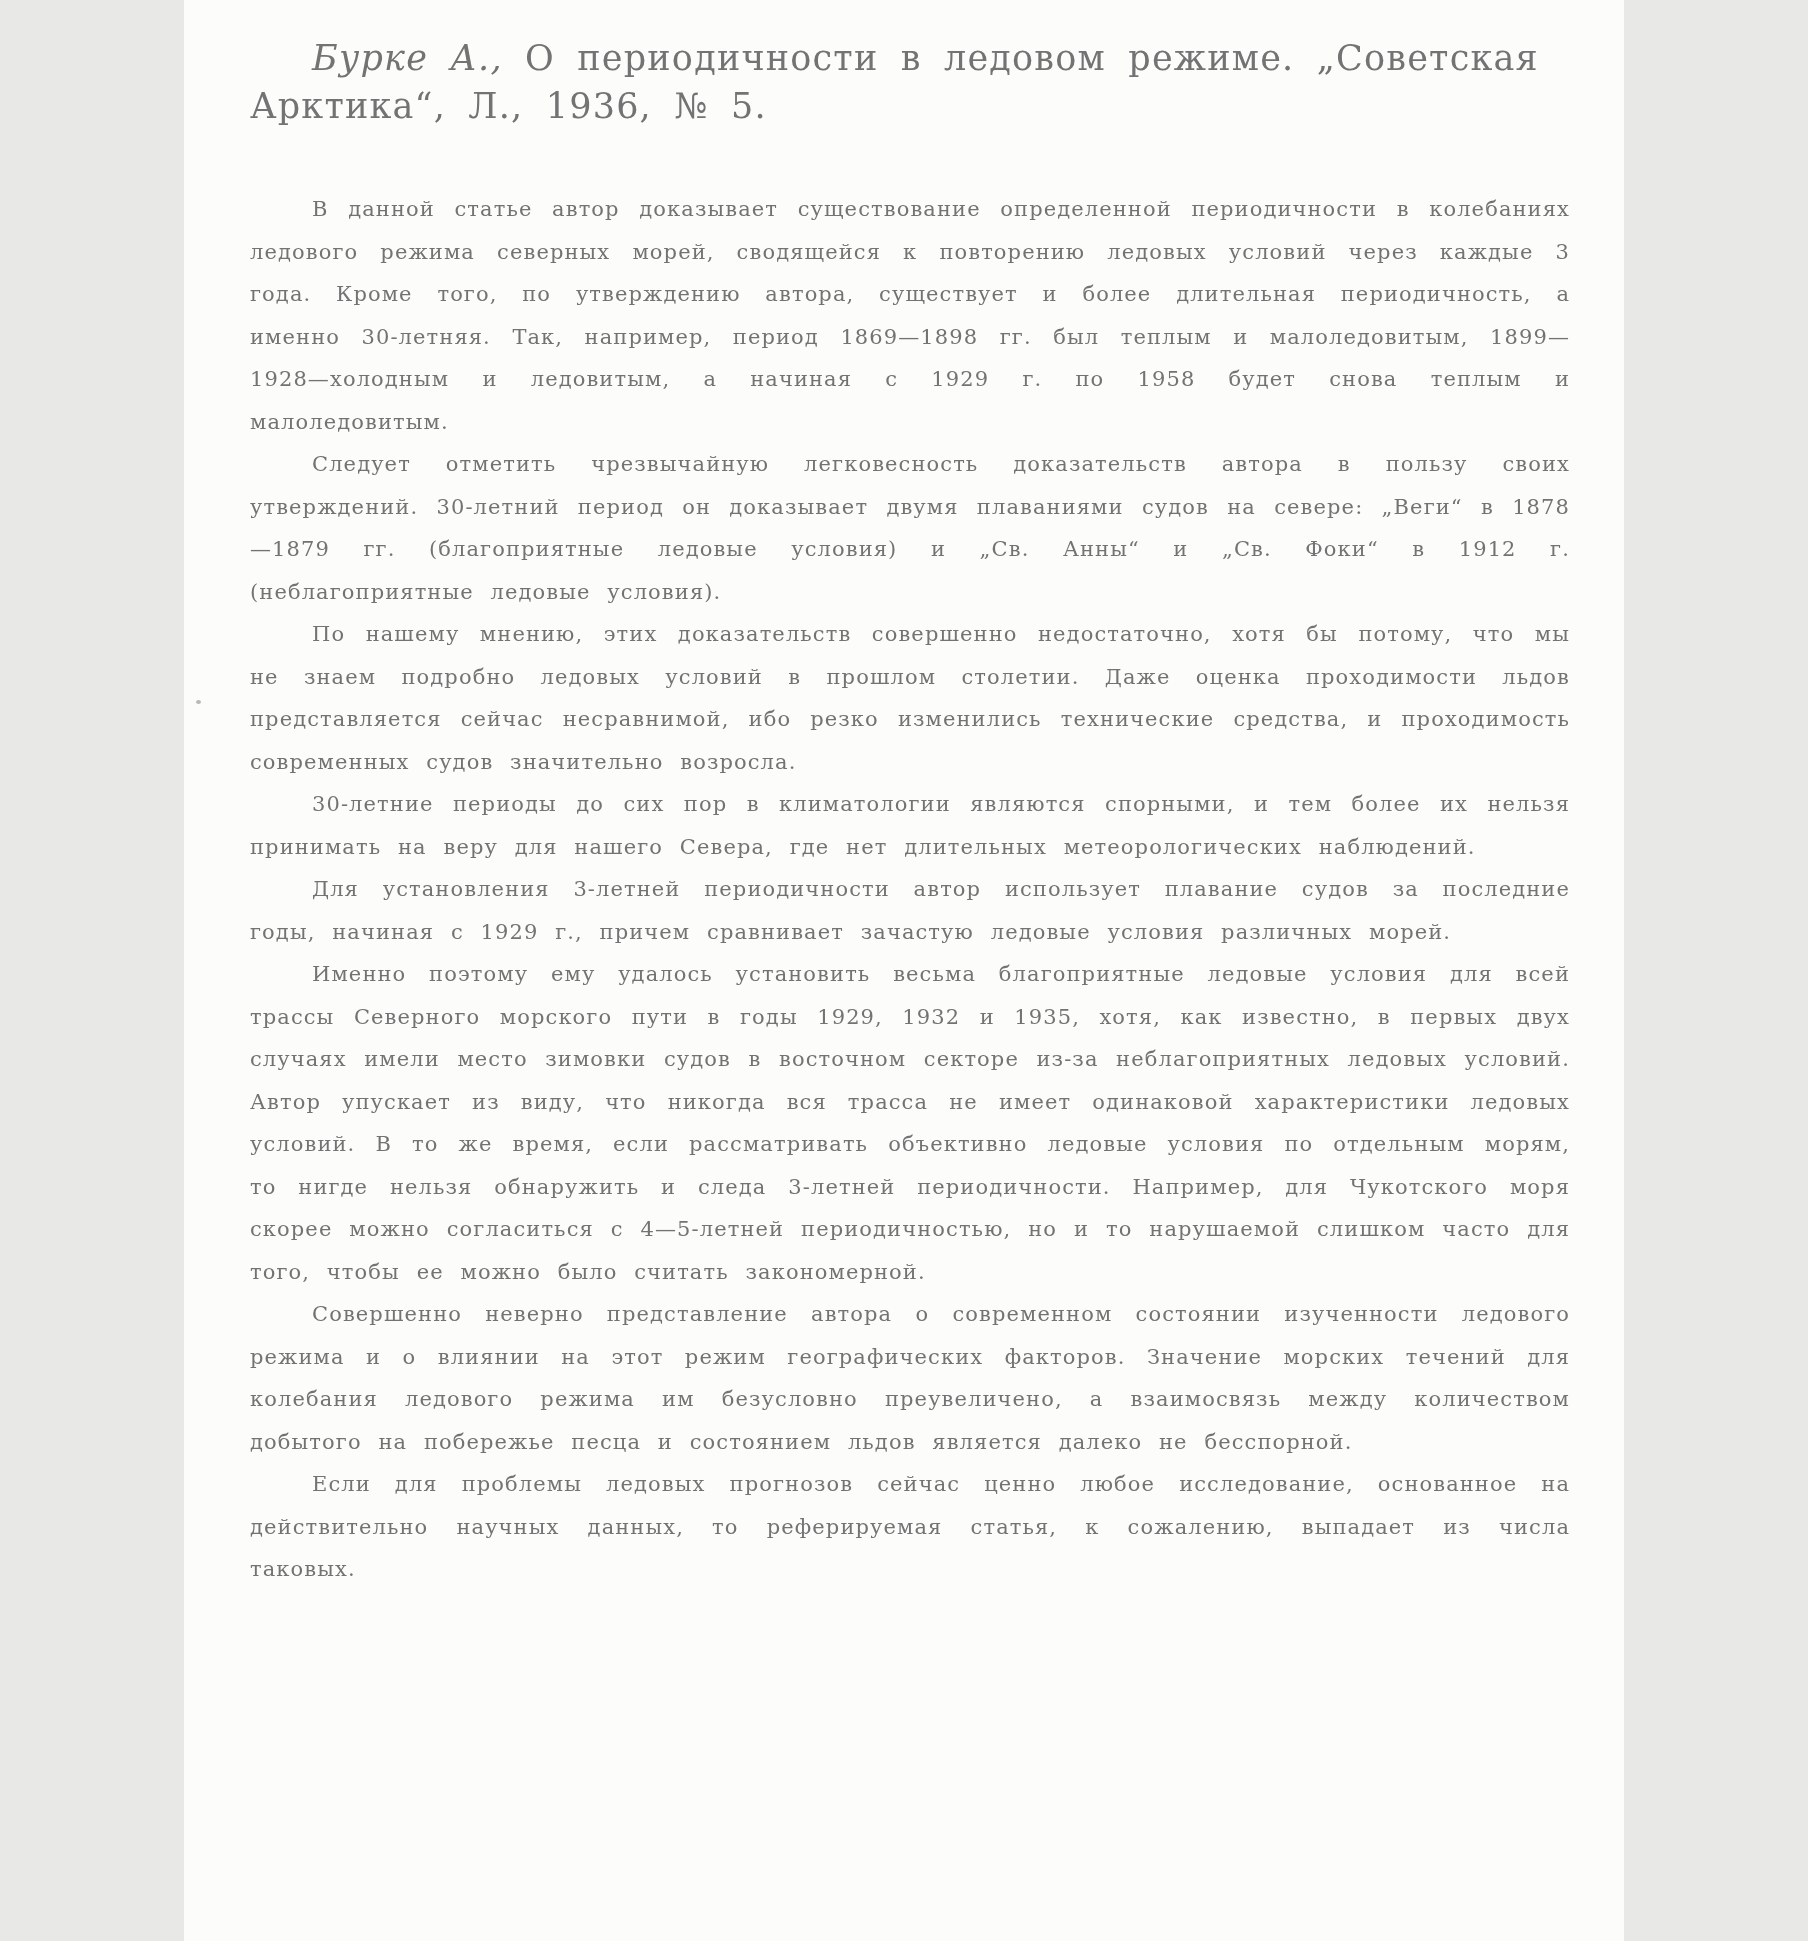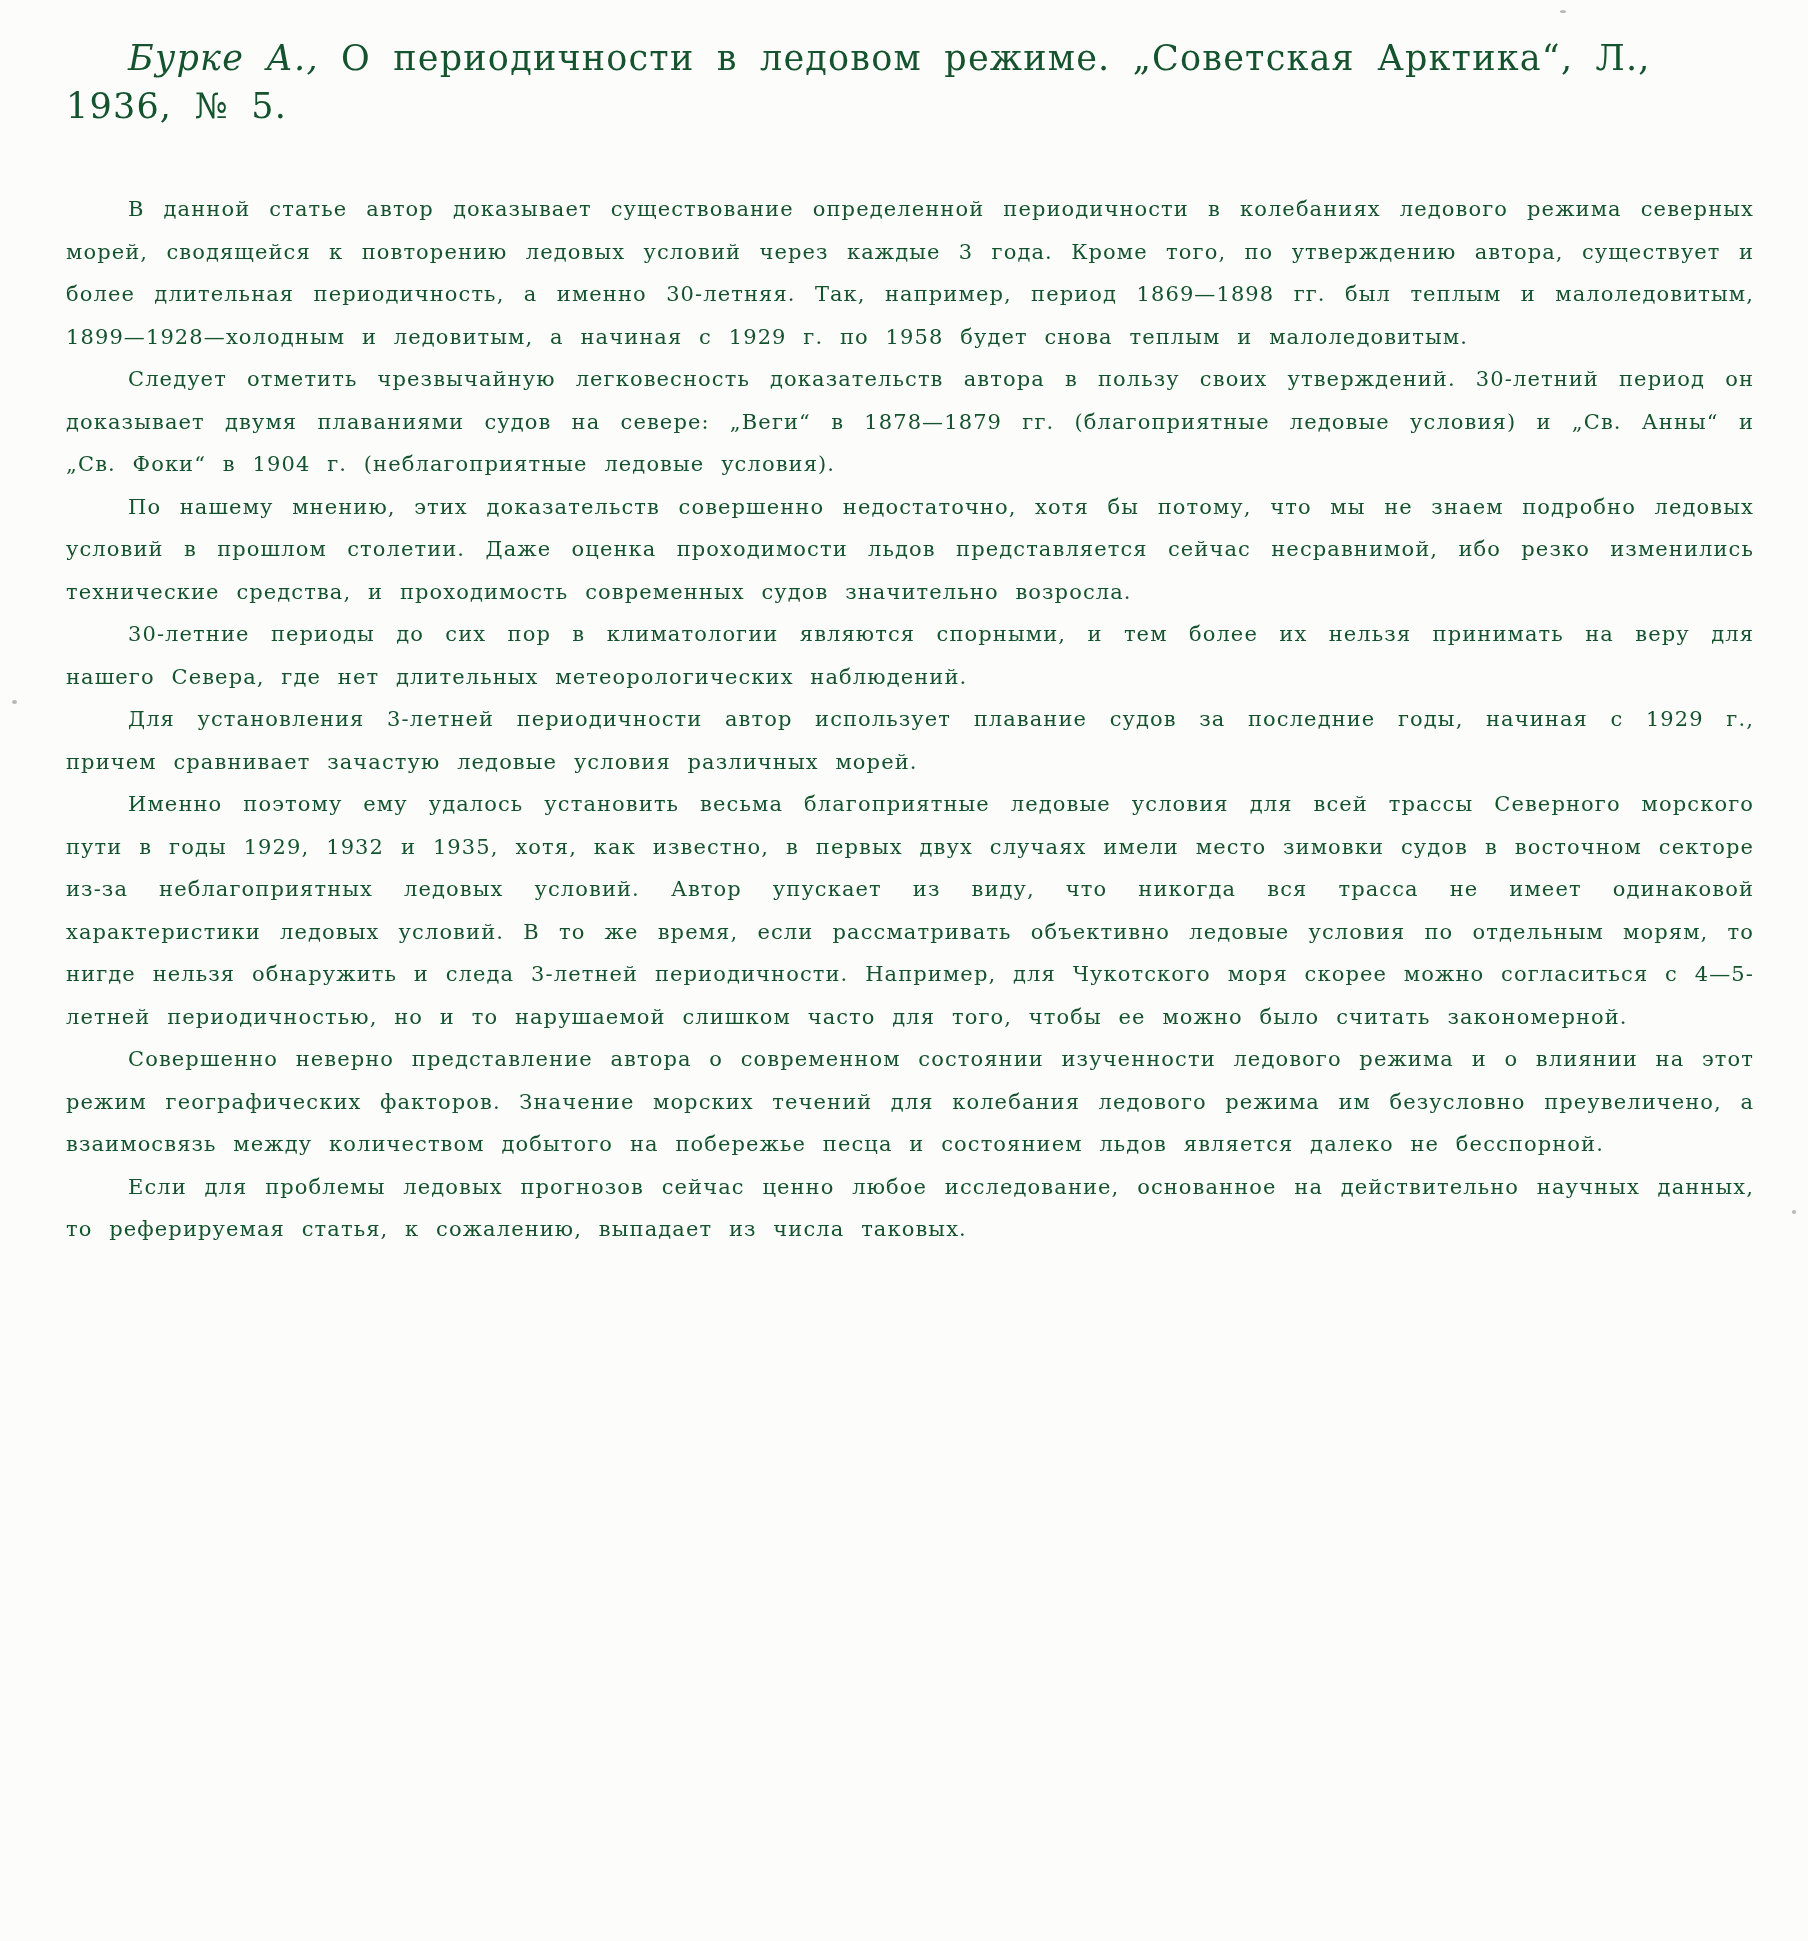--- a/index.html
+++ b/index.html
@@ -2,26 +2,26 @@
 <html><head>
 <meta charset="utf-8">
 <style>
   html, body {
     margin: 0;
     padding: 0;
     background: #e8e8e6;
   }
   .page {
     position: relative;
-    width: 1808px;
+    width: 1440px;
     height: 1941px;
     margin: 0 auto;
     box-sizing: border-box;
     background: #fcfcfa;
-    color: #14532d;
+    color: #737373;
     font-family: "DejaVu Serif", "Liberation Serif", serif;
     padding: 34px 54px 0 66px;
     overflow: hidden;
   }
   .heading {
     font-size: 35px;
     line-height: 48px;
     margin: 0 0 58px 0;
     text-indent: 62px;
     text-align: left;
@@ -51,21 +51,21 @@
 
 <div class="page">
 
   <p class="heading">
     <span class="author">Бурке А.,</span>
     <span>О периодичности в ледовом режиме. „Советская Арктика“, Л., 1936, № 5.</span>
   </p>
 
   <div class="body-text">
     <p>В данной статье автор доказывает существование определенной периодичности в колебаниях ледового режима северных морей, сводящейся к повторению ледовых условий через каждые 3 года. Кроме того, по утверждению автора, существует и более длительная периодичность, а именно 30-летняя. Так, например, период 1869—1898 гг. был теплым и малоледовитым, 1899—1928—холодным и ледовитым, а начиная с 1929 г. по 1958 будет снова теплым и малоледовитым.</p>
-    <p>Следует отметить чрезвычайную легковесность доказательств автора в пользу своих утверждений. 30-летний период он доказывает двумя плаваниями судов на севере: „Веги“ в 1878—1879 гг. (благоприятные ледовые условия) и „Св. Анны“ и „Св. Фоки“ в 1904 г. (неблагоприятные ледовые условия).</p>
+    <p>Следует отметить чрезвычайную легковесность доказательств автора в пользу своих утверждений. 30-летний период он доказывает двумя плаваниями судов на севере: „Веги“ в 1878—1879 гг. (благоприятные ледовые условия) и „Св. Анны“ и „Св. Фоки“ в 1912 г. (неблагоприятные ледовые условия).</p>
     <p>По нашему мнению, этих доказательств совершенно недостаточно, хотя бы потому, что мы не знаем подробно ледовых условий в прошлом столетии. Даже оценка проходимости льдов представляется сейчас несравнимой, ибо резко изменились технические средства, и проходимость современных судов значительно возросла.</p>
     <p>30-летние периоды до сих пор в климатологии являются спорными, и тем более их нельзя принимать на веру для нашего Севера, где нет длительных метеорологических наблюдений.</p>
     <p>Для установления 3-летней периодичности автор использует плавание судов за последние годы, начиная с 1929 г., причем сравнивает зачастую ледовые условия различных морей.</p>
     <p>Именно поэтому ему удалось установить весьма благоприятные ледовые условия для всей трассы Северного морского пути в годы 1929, 1932 и 1935, хотя, как известно, в первых двух случаях имели место зимовки судов в восточном секторе из-за неблагоприятных ледовых условий. Автор упускает из виду, что никогда вся трасса не имеет одинаковой характеристики ледовых условий. В то же время, если рассматривать объективно ледовые условия по отдельным морям, то нигде нельзя обнаружить и следа 3-летней периодичности. Например, для Чукотского моря скорее можно согласиться с 4—5-летней периодичностью, но и то нарушаемой слишком часто для того, чтобы ее можно было считать закономерной.</p>
     <p>Совершенно неверно представление автора о современном состоянии изученности ледового режима и о влиянии на этот режим географических факторов. Значение морских течений для колебания ледового режима им безусловно преувеличено, а взаимосвязь между количеством добытого на побережье песца и состоянием льдов является далеко не бесспорной.</p>
     <p>Если для проблемы ледовых прогнозов сейчас ценно любое исследование, основанное на действительно научных данных, то реферируемая статья, к сожалению, выпадает из числа таковых.</p>
   </div>
 
   <span class="speck s1"></span>
   <span class="speck s2"></span>

